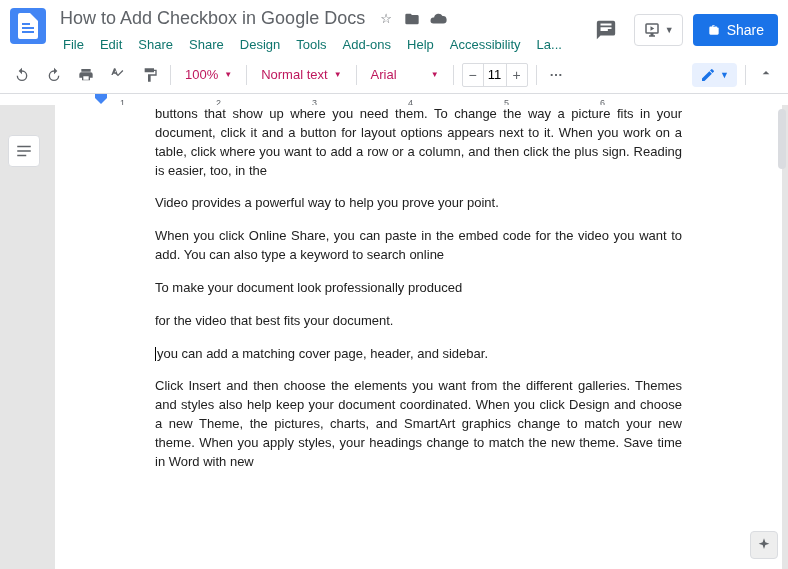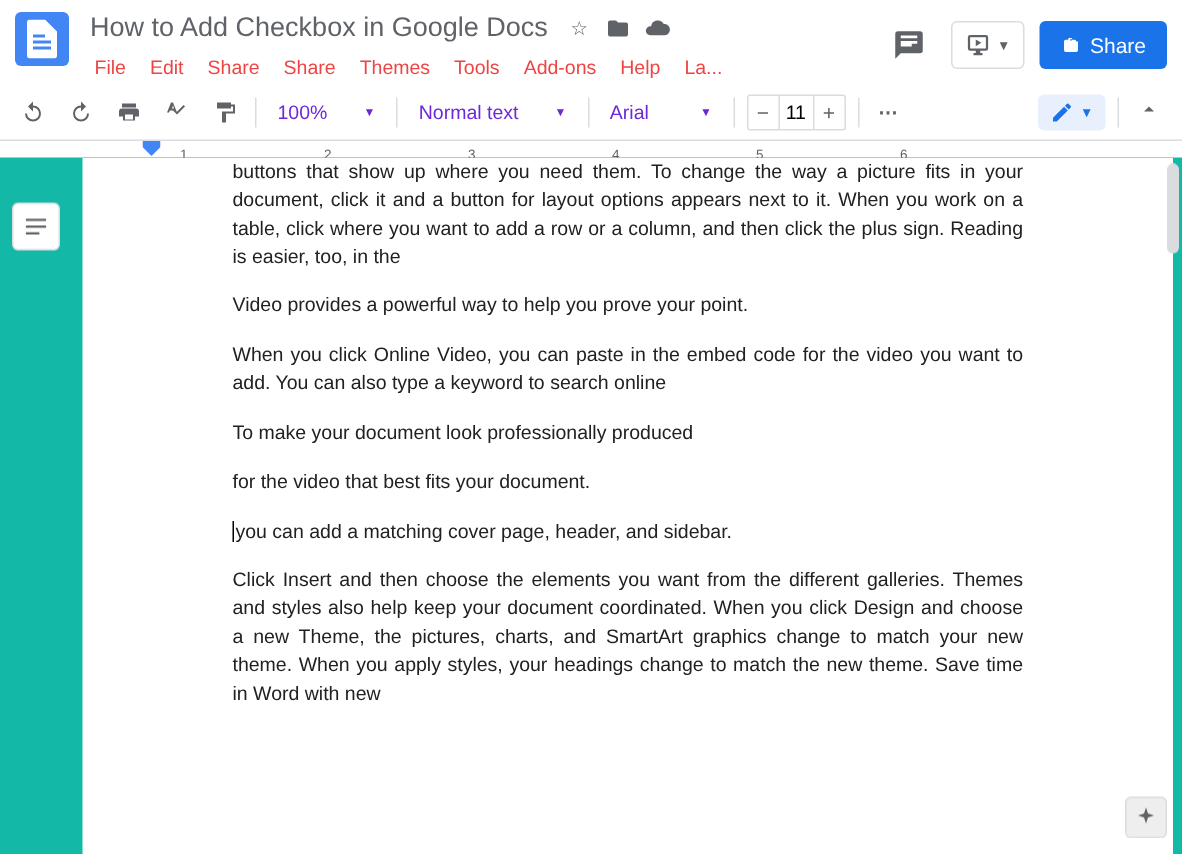--- a/index.html
+++ b/index.html
@@ -7,46 +7,46 @@
 
 .header { display: flex; align-items: flex-start; padding: 6px 10px 0; gap: 10px; }
 .doc-icon { width: 36px; height: 36px; background: #4285f4; border-radius: 4px; display: flex; align-items: center; justify-content: center; margin-top: 2px; }
 .doc-icon svg { fill: #fff; }
 .header-main { flex: 1; }
 .title-row { display: flex; align-items: center; gap: 8px; }
 .doc-title { font-size: 18px; color: #5f6368; padding: 2px 4px; }
 .title-icons { display: flex; gap: 8px; color: #5f6368; }
 .title-icons span { width: 18px; height: 18px; display: flex; align-items: center; justify-content: center; cursor: pointer; }
 .menubar { display: flex; gap: 2px; margin-top: 2px; }
-.menubar span { padding: 4px 7px; font-size: 13px; color: #ef4444; cursor: pointer; }
+.menubar span { padding: 4px 7px; font-size: 13px; color: #0f766e; cursor: pointer; }
 .header-right { display: flex; align-items: center; gap: 10px; padding-top: 6px; }
 .header-icon-btn { width: 36px; height: 36px; display: flex; align-items: center; justify-content: center; color: #5f6368; cursor: pointer; }
 .present-btn { display: flex; align-items: center; border: 1px solid #dadce0; border-radius: 4px; padding: 6px 8px; gap: 4px; color: #5f6368; cursor: pointer; }
 .share-btn { display: flex; align-items: center; background: #1a73e8; color: #fff; border-radius: 4px; padding: 8px 14px; gap: 6px; font-weight: 500; font-size: 14px; cursor: pointer; }
 
 .toolbar { display: flex; align-items: center; padding: 4px 10px; gap: 8px; border-bottom: 1px solid #dadce0; height: 38px; }
 .tb-btn { width: 24px; height: 24px; display: flex; align-items: center; justify-content: center; color: #5f6368; cursor: pointer; border-radius: 2px; }
 .tb-sep { width: 1px; height: 20px; background: #dadce0; }
-.tb-select { display: flex; align-items: center; gap: 24px; padding: 2px 6px; font-size: 13px; color: #6d28d9; cursor: pointer; }
+.tb-select { display: flex; align-items: center; gap: 6px; padding: 2px 6px; font-size: 13px; color: #be185d; cursor: pointer; }
 .tb-select .caret { font-size: 8px; }
 .font-size-ctrl { display: flex; align-items: center; border: 1px solid #dadce0; border-radius: 2px; }
 .font-size-ctrl button { width: 20px; height: 22px; background: none; border: none; color: #5f6368; cursor: pointer; font-size: 14px; }
 .font-size-ctrl input { width: 24px; text-align: center; border: none; border-left: 1px solid #dadce0; border-right: 1px solid #dadce0; height: 22px; font-size: 13px; }
 .tb-more { color: #5f6368; font-weight: bold; letter-spacing: 1px; }
 .tb-right { margin-left: auto; display: flex; align-items: center; gap: 8px; }
 .edit-mode { display: flex; align-items: center; gap: 4px; background: #e8f0fe; padding: 4px 8px; border-radius: 4px; color: #1a73e8; cursor: pointer; }
 .collapse-btn { color: #5f6368; cursor: pointer; padding: 4px; }
 
 .ruler { height: 18px; background: #fff; position: relative; border-bottom: 1px solid #edeef0; font-size: 10px; color: #5f6368; }
 .ruler-track { position: absolute; left: 60px; right: 10px; top: 0; height: 18px; }
 .ruler-tick { position: absolute; top: 4px; font-size: 9px; }
 .ruler-marker { position: absolute; top: 0; left: 95px; }
 .ruler-marker svg { fill: #4285f4; }
 
-.workspace { position: absolute; top: 105px; left: 0; right: 0; bottom: 0; display: flex; background: #14b8a6; }
+.workspace { position: absolute; top: 105px; left: 0; right: 0; bottom: 0; display: flex; background: #e5e5e5; }
 .outline-btn { position: absolute; left: 8px; top: 30px; width: 32px; height: 32px; border: 1px solid #dadce0; border-radius: 4px; background: #fff; display: flex; align-items: center; justify-content: center; color: #5f6368; cursor: pointer; z-index: 2; }
 .page-area { flex: 1; overflow-y: auto; padding-left: 55px; padding-right: 6px; }
 .page { background: #fff; width: 100%; min-height: 500px; padding: 0 100px 40px 100px; }
 .page p { font-size: 13px; line-height: 1.45; color: #212121; margin-bottom: 14px; text-align: justify; font-family: Arial; }
 .scroll-indicator { position: absolute; right: 2px; top: 4px; width: 8px; height: 60px; background: #dadce0; border-radius: 4px; }
 
 .explore-btn { position: absolute; right: 10px; bottom: 10px; width: 28px; height: 28px; background: #eee; border:1px solid #dadce0; border-radius: 4px; display: flex; align-items: center; justify-content: center; color: #5f6368; cursor: pointer; }
 .cursor-mark::before { content: ""; display: inline-block; width: 1px; height: 14px; background: #000; vertical-align: middle; margin-right: 1px; }
 </style>
 </head>
@@ -73,24 +73,25 @@
               <path d="M19 18H6a4 4 0 1 1 .8-7.93A6 6 0 0 1 18 8a5 5 0 0 1 1 10z"></path>
             </svg>
         </span>
       </div>
     </div>
     <div class="menubar">
       <span>File</span>
       <span>Edit</span>
       <span>Share</span>
       <span>Share</span>
-      <span>Themes</span>
+      <span>Design</span>
       <span>Tools</span>
       <span>Add-ons</span>
       <span>Help</span>
+      <span>Accessibility</span>
       <span>La...</span>
     </div>
   </div>
   <div class="header-right">
     <div class="header-icon-btn">
       <svg width="22" height="22" viewBox="0 0 24 24" fill="#5f6368">
           <path d="M20 2H4a2 2 0 0 0-2 2v18l4-4h14a2 2 0 0 0 2-2V4a2 2 0 0 0-2-2zM6 9h12v2H6zm8 4H6v-2h8zm4-6H6V5h12z"></path>
         </svg>
     </div>
     <div class="present-btn">
@@ -190,21 +191,21 @@
   <div class="outline-btn">
     <svg width="18" height="18" viewBox="0 0 24 24" fill="#5f6368">
         <path d="M3 5h18v2H3zm0 6h18v2H3zm0 6h12v2H3z"></path>
       </svg>
   </div>
   <div class="page-area">
     <div class="scroll-indicator"></div>
     <div class="page" id="doc-page">
         <p>buttons that show up where you need them. To change the way a picture fits in your document, click it and a button for layout options appears next to it. When you work on a table, click where you want to add a row or a column, and then click the plus sign. Reading is easier, too, in the</p>
         <p> Video provides a powerful way to help you prove your point.</p>
-        <p>When you click Online Video, you can paste in the embed code for the video you want to add. You can also type a keyword to search online</p>
+        <p>When you click Online Share, you can paste in the embed code for the video you want to add. You can also type a keyword to search online</p>
         <p>To make your document look professionally produced</p>
         <p> for the video that best fits your document.</p>
         <p><span class="cursor-mark"></span>you can add a matching cover page, header, and sidebar.</p>
         <p>Click Insert and then choose the elements you want from the different galleries. Themes and styles also help keep your document coordinated. When you click Design and choose a new Theme, the pictures, charts, and SmartArt graphics change to match your new theme. When you apply styles, your headings change to match the new theme. Save time in Word with new</p>
       </div>
   </div>
   <div class="explore-btn">
     <svg width="16" height="16" viewBox="0 0 24 24" fill="#5f6368">
         <path d="M12 2l2 6 6 2-6 2-2 6-2-6-6-2 6-2z"></path>
       </svg>

